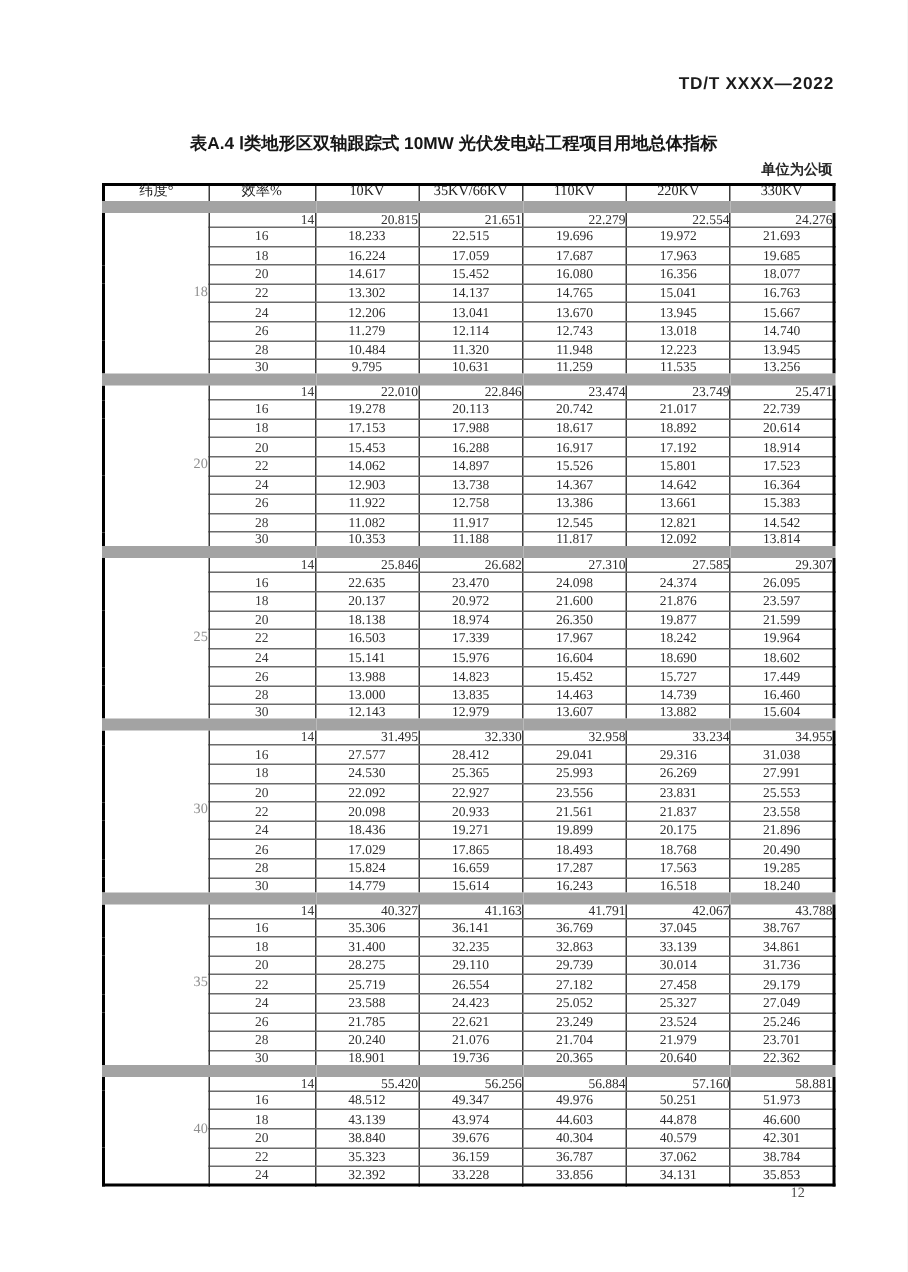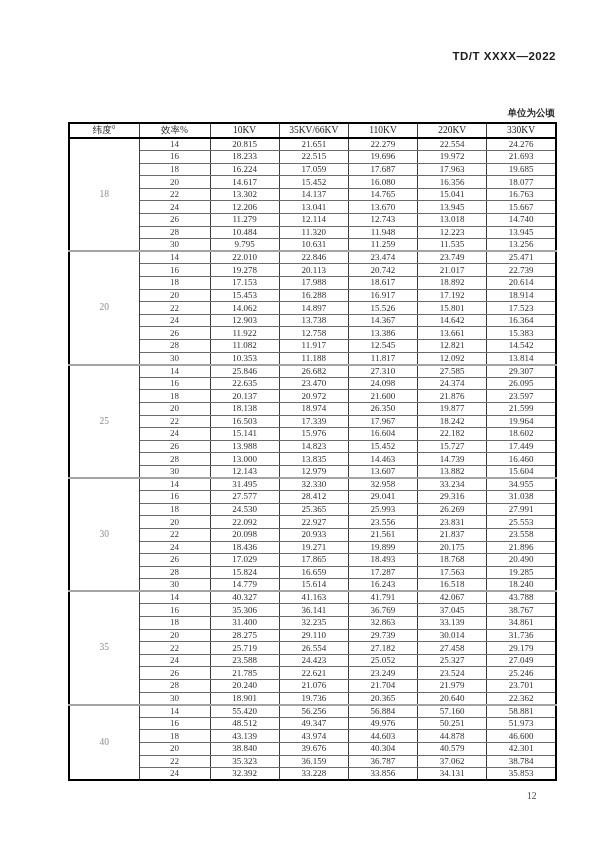--- a/index.html
+++ b/index.html
@@ -56,37 +56,39 @@
     font-size:9px;
     line-height:1;
     text-align:center; vertical-align:middle;
     border:1px solid #6b6b6b;
     border-left:1px solid #3c3c3c;
     border-right:1px solid #3c3c3c;
     color:#2f2f2f;
     overflow:hidden; white-space:nowrap;
   }
   table.indicator tr.group-start td {
-    border-top:2px solid #a3a3a3;
+    border-top:8px solid #a3a3a3;
+    text-align:right;
   }
   table.indicator td.lat-cell {
     color:#8e8e8e;
     font-size:9.5px;
   }
   table.indicator td.eff-cell { color:#3a3a3a; }
   .page-num {
     position:absolute; top:791px; left:527px;
     font-size:9.5px; color:#4a4a4a;
   }
 </style>
 </head>
 <body>
 
 <div class="page">
   <div class="std-code">TD/T XXXX—2022</div>
+  <div class="caption">表A.4 Ⅰ类地形区双轴跟踪式 10MW 光伏发电站工程项目用地总体指标</div>
   <div class="unit-note">单位为公顷</div>
 
   <table class="indicator">
     <colgroup>
       <col class="c-lat">
         <col class="c-eff">
       <col class="c-kv">
         <col class="c-kv">
         <col class="c-kv">
         <col class="c-kv">
@@ -289,21 +291,21 @@
           <td>17.339</td>
           <td>17.967</td>
           <td>18.242</td>
           <td>19.964</td>
         </tr>
         <tr>
           <td class="eff-cell">24</td>
           <td>15.141</td>
           <td>15.976</td>
           <td>16.604</td>
-          <td>22.182</td>
+          <td>18.690</td>
           <td>18.602</td>
         </tr>
         <tr>
           <td class="eff-cell">26</td>
           <td>13.988</td>
           <td>14.823</td>
           <td>15.452</td>
           <td>15.727</td>
           <td>17.449</td>
         </tr>

